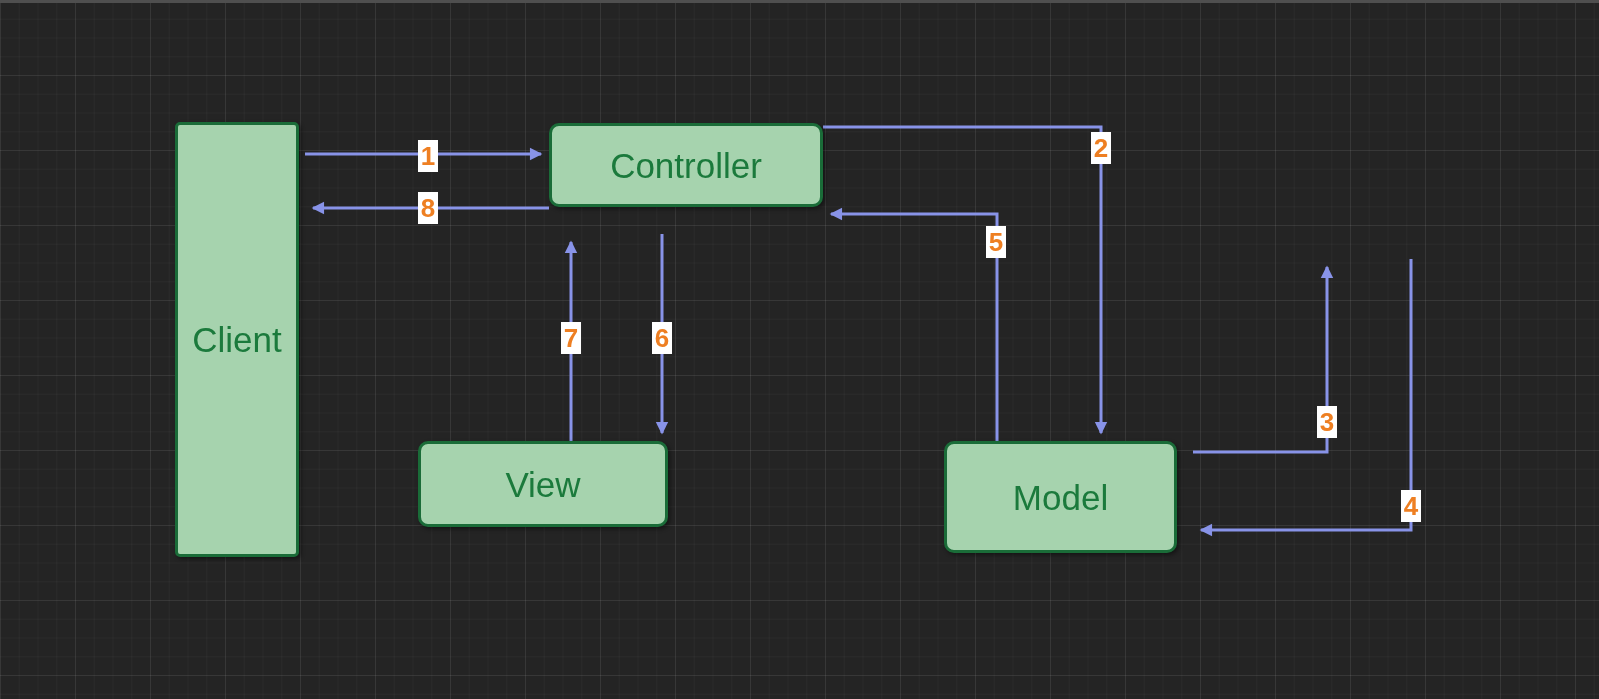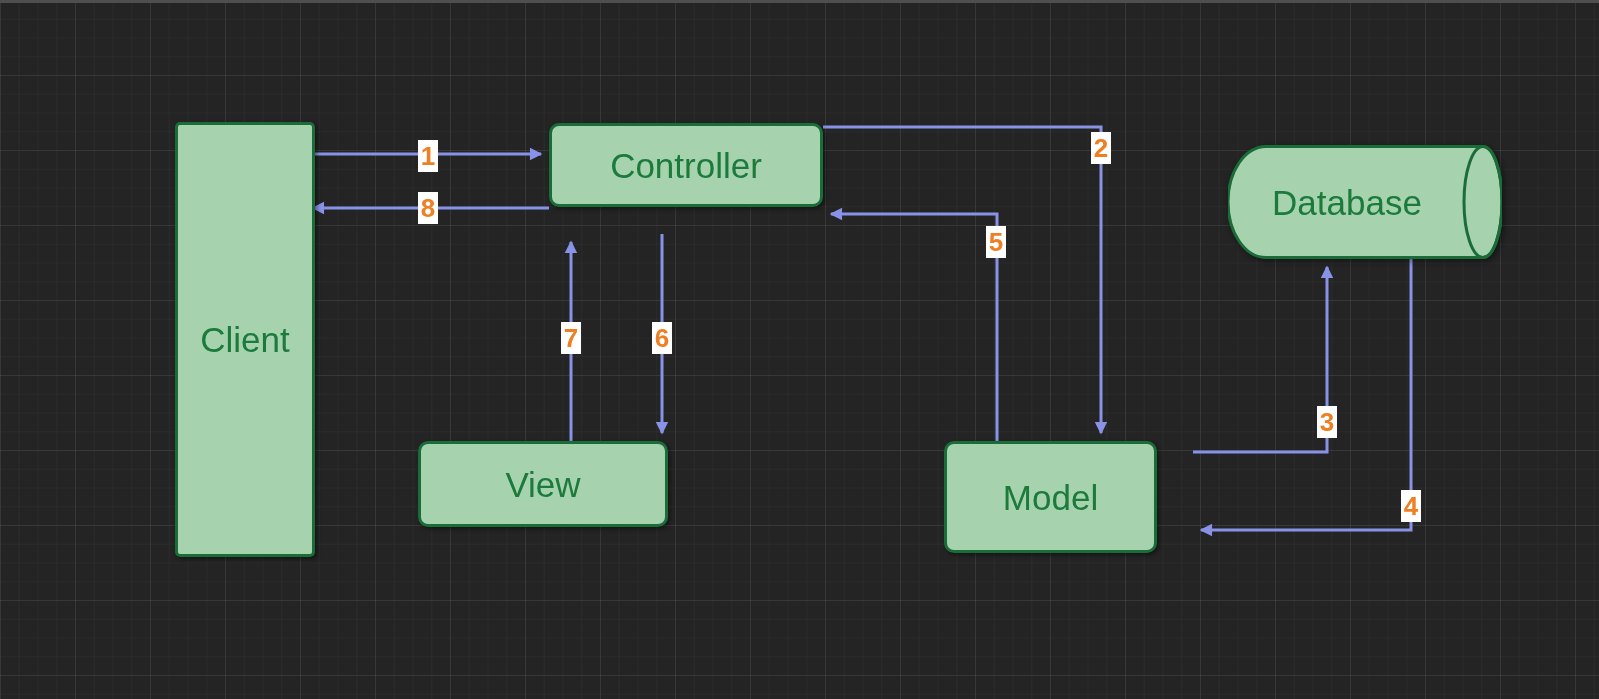--- a/index.html
+++ b/index.html
@@ -94,45 +94,36 @@
     <path class="edge" d="M305,154 L541,154" marker-end="url(#ah)"></path>
     <path class="edge" d="M823,127 L1101,127 L1101,433" marker-end="url(#ah)"></path>
     <path class="edge" d="M1193,452 L1327,452 L1327,267" marker-end="url(#ah)"></path>
     <path class="edge" d="M1411,259 L1411,530 L1201,530" marker-end="url(#ah)"></path>
     <path class="edge" d="M997,441 L997,214 L831,214" marker-end="url(#ah)"></path>
     <path class="edge" d="M662,234 L662,433" marker-end="url(#ah)"></path>
     <path class="edge" d="M571,441 L571,242" marker-end="url(#ah)"></path>
     <path class="edge" d="M549,208 L313,208" marker-end="url(#ah)"></path>
   </svg>
 
-  <div class="node" style="left:175px;top:122px;width:140px;height:435px;border-radius:5px">
+  <div class="node" style="left:175px;top:122px;width:124px;height:435px;border-radius:5px">
     <span class="node-label">Client</span>
   </div>
 
   <div class="node" style="left:549px;top:123px;width:274px;height:84px;border-radius:10px">
     <span class="node-label">Controller</span>
   </div>
 
   <div class="node" style="left:418px;top:441px;width:250px;height:86px;border-radius:10px">
     <span class="node-label">View</span>
   </div>
 
-  <div class="node" style="left:944px;top:441px;width:213px;height:112px;border-radius:10px">
+  <div class="node" style="left:944px;top:441px;width:233px;height:112px;border-radius:10px">
     <span class="node-label">Model</span>
   </div>
 
-  <div class="db-wrap" style="left:1228px;top:145px;width:274px;height:114px">
-    <svg class="db-shape" width="274" height="114" viewBox="0 0 274 114">
-      <path d="M 38,1.5 L 255,1.5 A 19,55.5 0 0 1 255,112.5 L 38,112.5 A 38,55.5 0 0 1 38,1.5 Z"></path>
-      <ellipse cx="255" cy="57" rx="19" ry="55.5"></ellipse>
-    </svg>
-    <div class="db-label">
-      <span class="node-label">Database</span>
-    </div>
-  </div>
 
   <div class="badge" style="left:418px;top:140px">1</div>
   <div class="badge" style="left:1091px;top:132px">2</div>
   <div class="badge" style="left:1317px;top:406px">3</div>
   <div class="badge" style="left:1401px;top:490px">4</div>
   <div class="badge" style="left:986px;top:226px">5</div>
   <div class="badge" style="left:652px;top:322px">6</div>
   <div class="badge" style="left:561px;top:322px">7</div>
   <div class="badge" style="left:418px;top:192px">8</div>
 </div>

